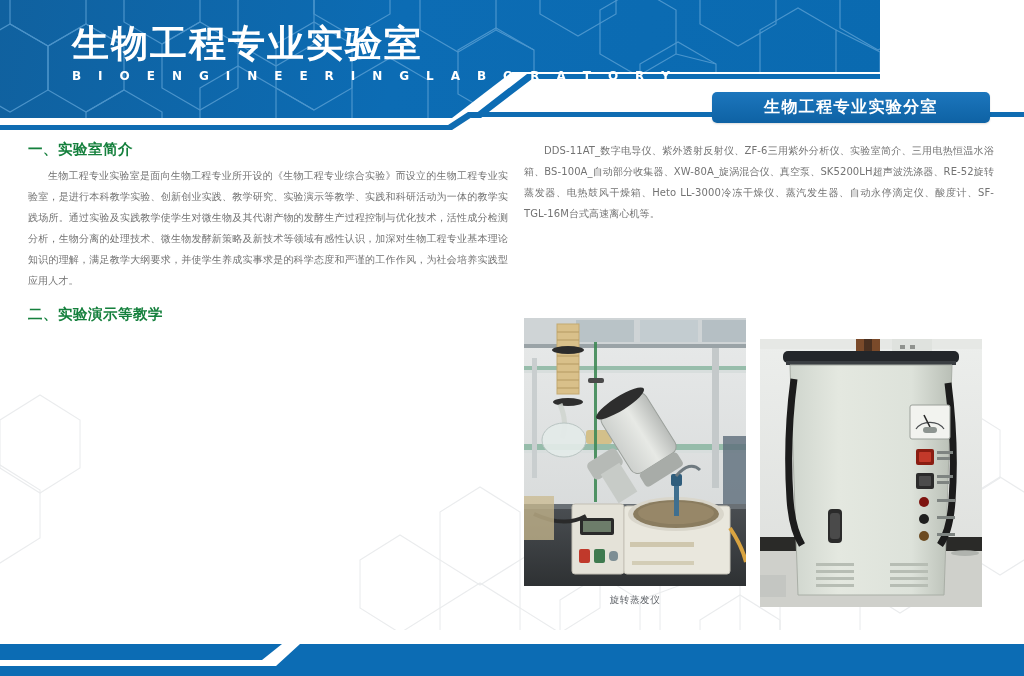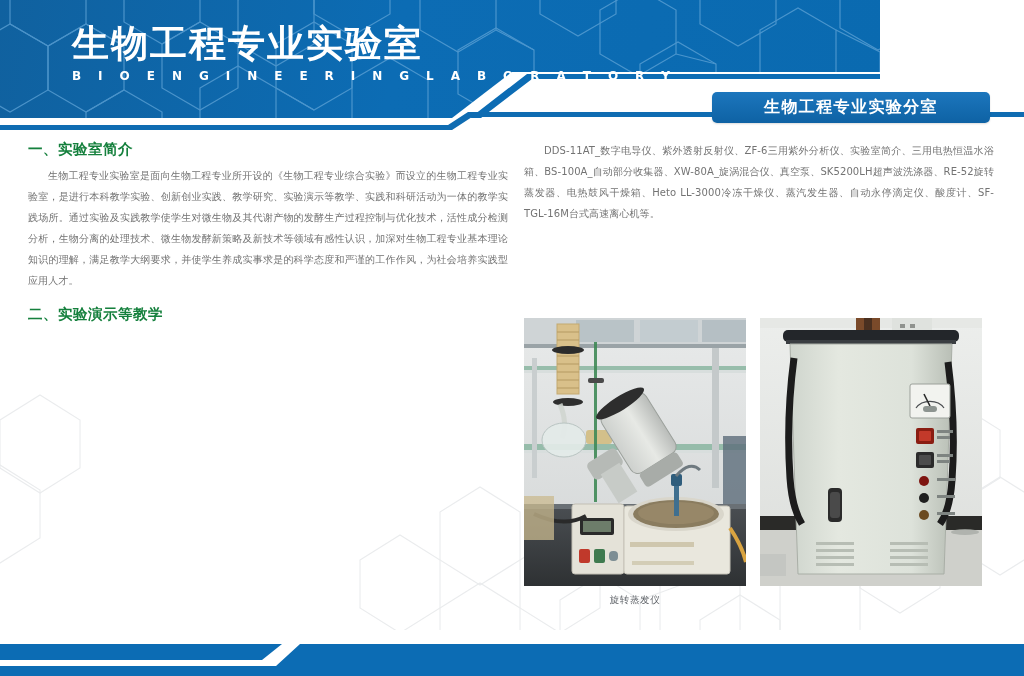--- a/index.html
+++ b/index.html
@@ -140,21 +140,21 @@
   .gap { height: 14px; }
 
   
   .photos {
     position: absolute;
     left: 524px;
     top: 318px;
     width: 470px;
     z-index: 3;
   }
-  .photo-row { display: flex; gap: 14px; }
+  .photo-row { display: flex; gap: 14px; align-items: flex-end; }
   .photo-cell { width: 222px; }
   .photo {
     width: 222px;
     height: 268px;
     position: relative;
     overflow: hidden;
     background: #d9dde0;
   }
   .photo svg { display: block; width: 222px; height: 268px; }
   .caption {

